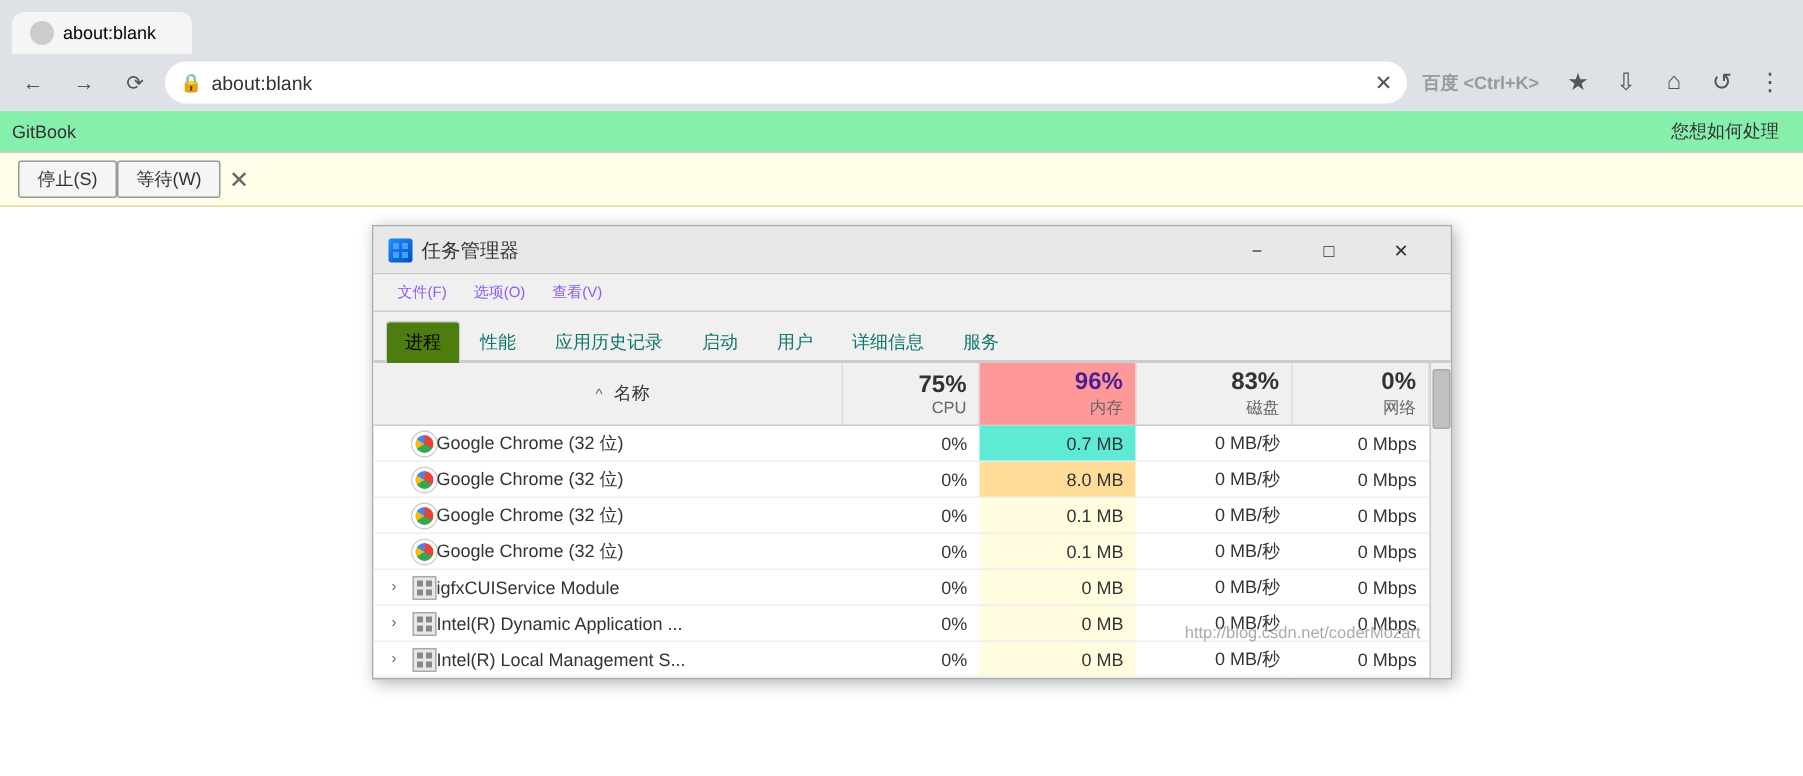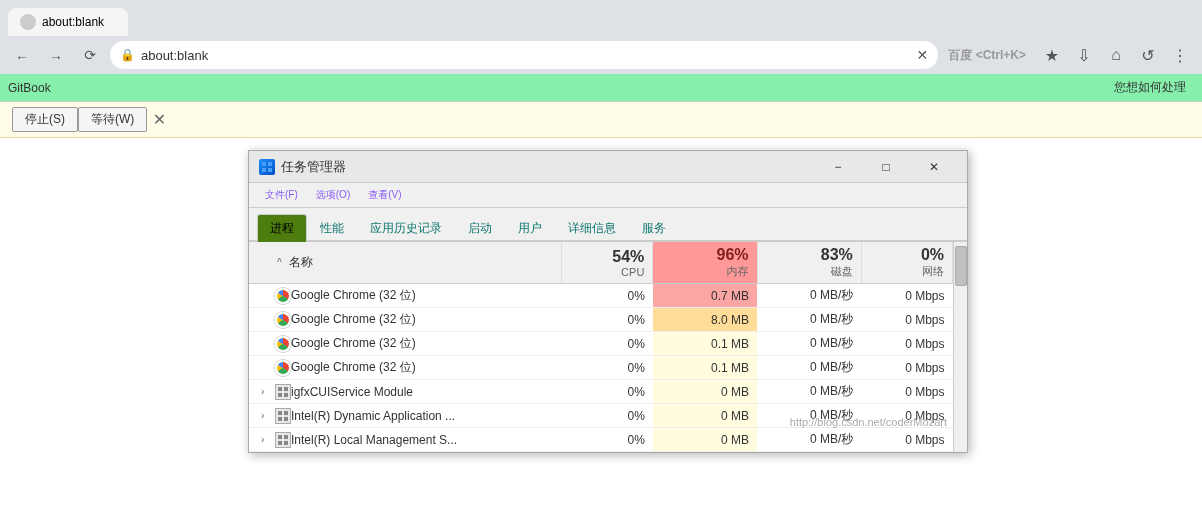--- a/index.html
+++ b/index.html
@@ -295,32 +295,32 @@
       font-weight: normal;
       font-size: 12px;
       color: #333;
       border-bottom: 1px solid #ccc;
       border-right: 1px solid #ddd;
       cursor: pointer;
       user-select: none;
     }
 
     .task-table th:first-child {
-      text-align: left;
+      text-align: center;
     }
 
     .task-table th .header-percent {
       font-size: 16px;
       font-weight: bold;
       color: #333;
       display: block;
     }
 
     .task-table th .header-percent.highlighted {
-      color: #7f1d1d;
+      color: #4c1d95;
       text-align: right;
     }
 
     .task-table th .header-label {
       font-size: 11px;
       color: #666;
       display: block;
     }
 
     .th-name {
@@ -514,21 +514,21 @@
 
     <div class="table-container">
       <table class="task-table">
         <thead>
           <tr>
             <th class="th-name">
               <span class="th-sort-arrow">^</span>
               <span style="margin-left:4px;">名称</span>
             </th>
             <th style="width:70px;">
-              <span class="header-percent">54%</span>
+              <span class="header-percent">75%</span>
               <span class="header-label">CPU</span>
             </th>
             <th class="header-mem-highlight" style="width:80px;">
               <span class="header-percent highlighted">96%</span>
               <span class="header-label">内存</span>
             </th>
             <th style="width:80px;">
               <span class="header-percent">83%</span>
               <span class="header-label">磁盘</span>
             </th>
@@ -542,21 +542,21 @@
 
         <tr>
               <td>
                 <div class="cell-name">
                   <span class="expand-arrow"> </span>
                   <div class="chrome-icon"></div>
                   <span>Google Chrome (32 位)</span>
                 </div>
               </td>
               <td>0%</td>
-              <td style="background: #fca5a5;">0.7 MB</td>
+              <td style="background: #5eead4;">0.7 MB</td>
               <td>0 MB/秒</td>
               <td>0 Mbps</td>
             </tr>
             <tr>
               <td>
                 <div class="cell-name">
                   <span class="expand-arrow"> </span>
                   <div class="chrome-icon"></div>
                   <span>Google Chrome (32 位)</span>
                 </div>

